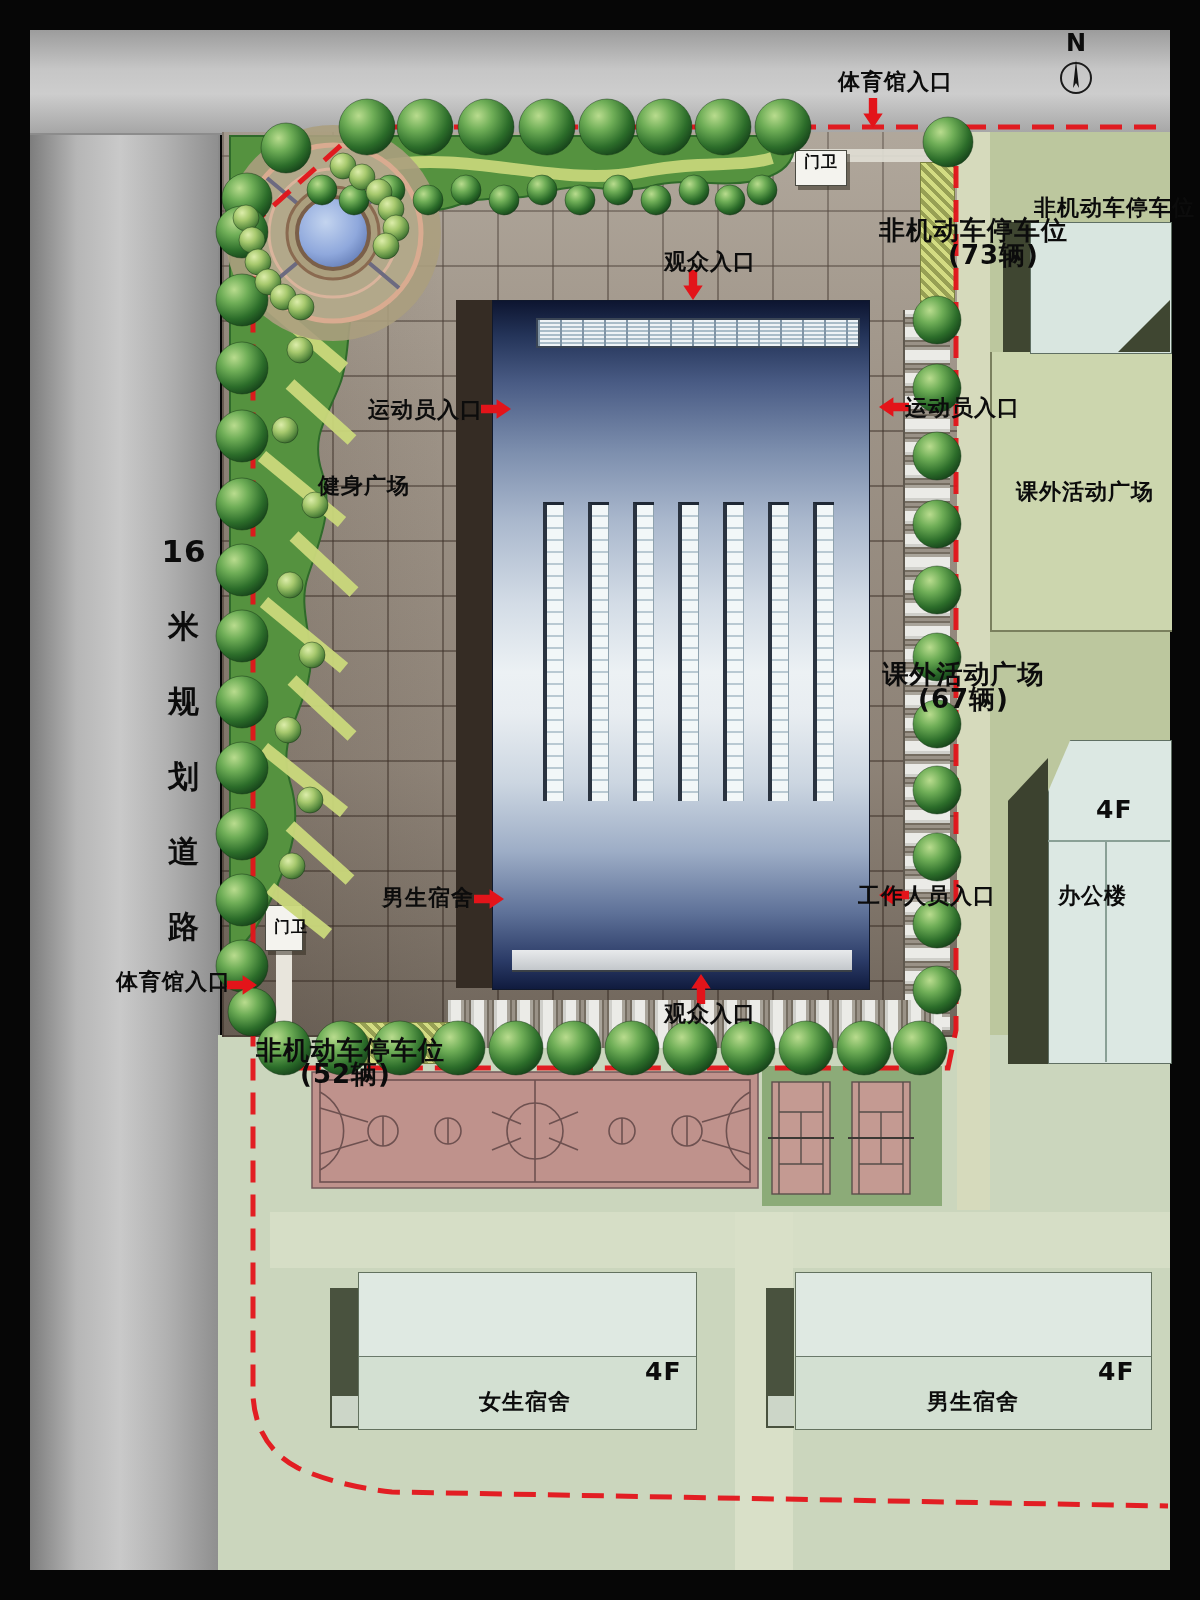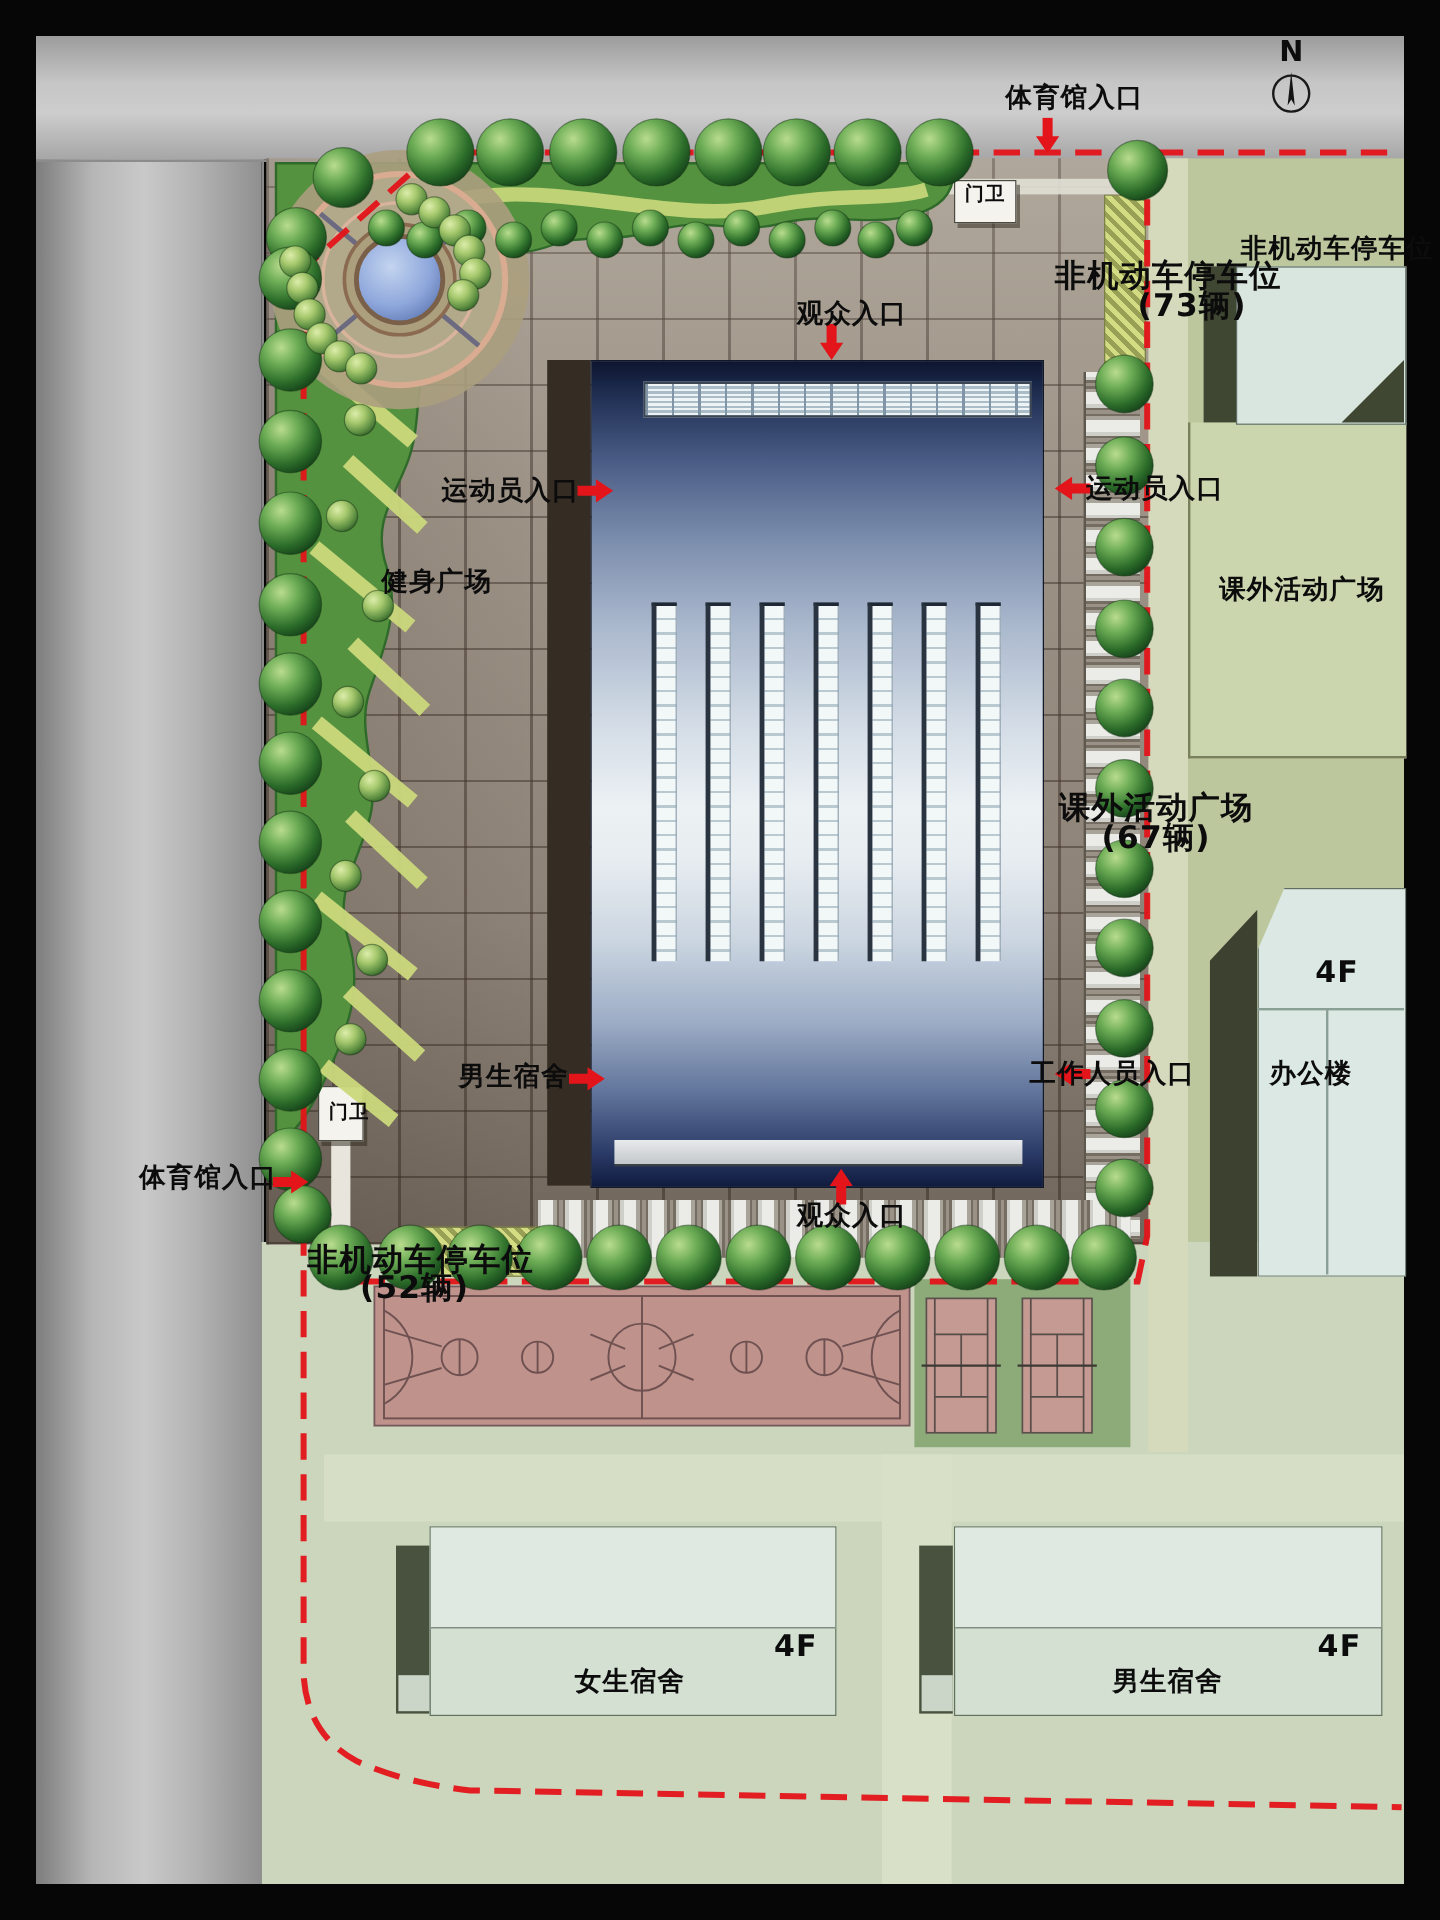--- a/index.html
+++ b/index.html
@@ -358,20 +358,28 @@
 
   <div class="arrow a-down" style="left:858px;top:102px"></div>
   <div class="arrow a-down" style="left:678px;top:274px"></div>
   <div class="arrow" style="left:481px;top:398px"></div>
   <div class="arrow a-left" style="left:879px;top:396px"></div>
   <div class="arrow" style="left:474px;top:888px"></div>
   <div class="arrow a-left" style="left:879px;top:884px"></div>
   <div class="arrow" style="left:227px;top:974px"></div>
   <div class="arrow a-up" style="left:686px;top:978px"></div>
 
+  <div class="lbl road-left-lbl">
+    <span>16</span>
+    <span>米</span>
+    <span>规</span>
+    <span>划</span>
+    <span>道</span>
+    <span>路</span>
+  </div>
   <div class="lbl" style="left:838px;top:70px">体育馆入口</div>
   <div class="lbl tiny" style="left:804px;top:153px">门卫</div>
   <div class="lbl small center" style="left:876px;top:216px;width:195px">非机动车停车位</div>
   <div class="lbl small center" style="left:896px;top:241px;width:195px">(73辆)</div>
   <div class="lbl" style="left:1034px;top:196px">非机动车停车位</div>
   <div class="lbl" style="left:664px;top:250px">观众入口</div>
   <div class="lbl" style="left:368px;top:398px">运动员入口</div>
   <div class="lbl" style="left:905px;top:396px">运动员入口</div>
   <div class="lbl" style="left:318px;top:474px">健身广场</div>
   <div class="lbl center" style="left:1000px;top:480px;width:170px">课外活动广场</div>

